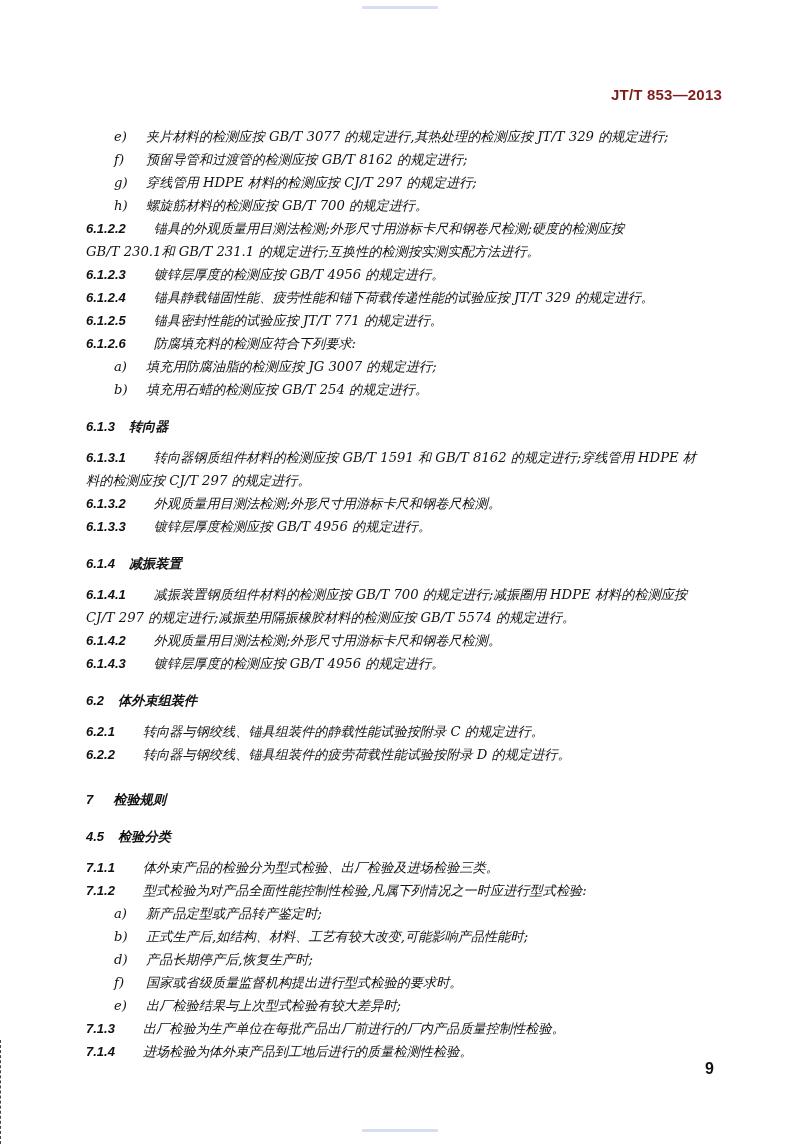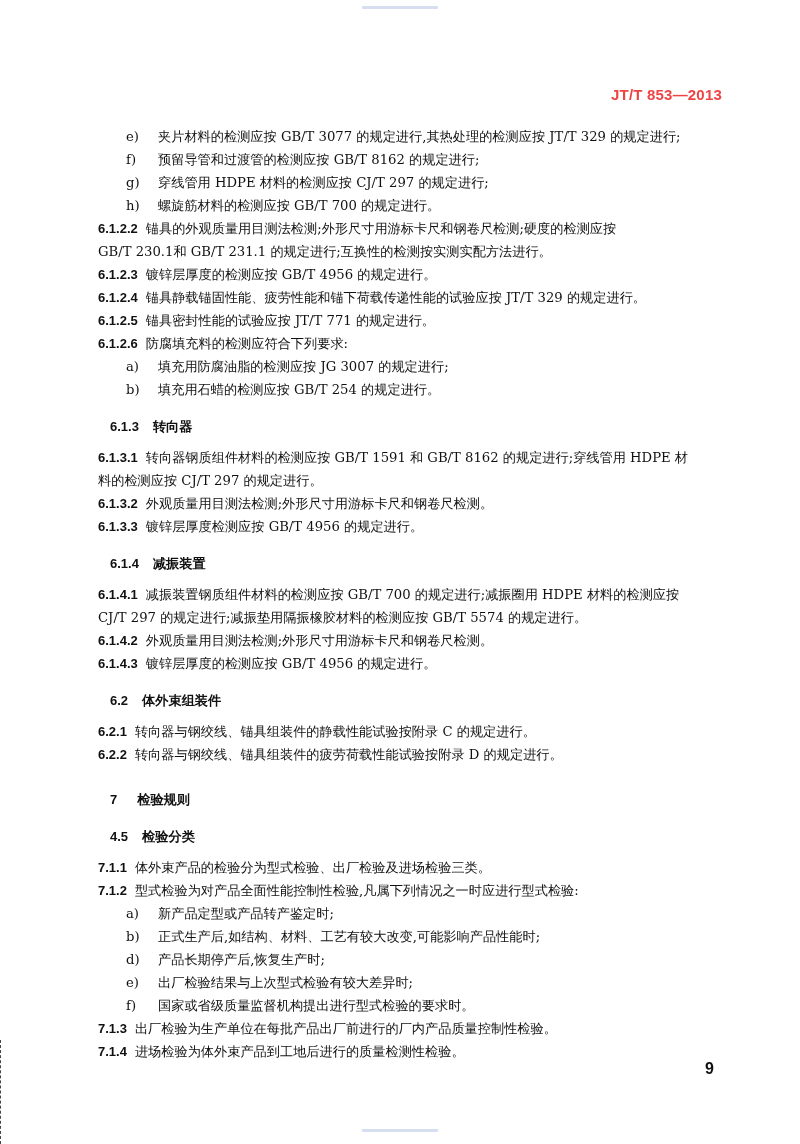--- a/index.html
+++ b/index.html
@@ -12,43 +12,43 @@
     position: absolute; left: 0; width: 800px; text-align: center;
     font-family: "DejaVu Sans", sans-serif; font-size: 4px; color: #b8c4e0;
     height: 6px;
   }
   .wm-top { top: 5px; }
   .wm-bottom { bottom: 10px; }
   .wm-bar { display: inline-block; width: 76px; height: 3px; background: #d7def0; border-radius: 1px; }
   .std-code {
     position: absolute; top: 86px; right: 78px;
     font-family: "Liberation Sans", sans-serif; font-size: 15px; font-weight: bold;
-    letter-spacing: 0.2px; color: #ef4444;
+    letter-spacing: 0.2px; color: #7f1d1d;
   }
   .page-num {
     position: absolute; top: 1060px; left: 705px;
     font-family: "Liberation Sans", sans-serif; font-size: 16px; font-weight: bold;
   }
   .margin-dash {
     position: absolute; left: 0; top: 1040px; width: 1px; height: 104px;
     border-left: 1px dashed #444;
   }
-  .content { position: absolute; left: 98px; top: 125px; width: 646px; }
+  .content { position: absolute; left: 86px; top: 125px; width: 646px; font-style: italic; }
   .line {
     font-size: 13.2px; line-height: 23px; height: 23px; white-space: nowrap;
     position: relative;
   }
   .num {
     font-family: "Liberation Sans", sans-serif; font-weight: bold; font-size: 13px;
-    display: inline-block; margin-right: 8px;
+    display: inline-block; margin-right: 28px;
   }
   .item { padding-left: 28px; }
   .item .lbl { display: inline-block; width: 32px; }
   .heading { font-weight: bold; }
-  .heading .num { margin-right: 14px; margin-left: 12px; }
+  .heading .num { margin-right: 14px; }
   .gap-s { height: 8px; }
   .gap-m { height: 14px; }
   .gap-l { height: 22px; }
   .cont { text-indent: 0; }
 </style>
 </head>
 <body>
 
 <div class="watermark wm-top"><span class="wm-bar"></span></div>
 
@@ -100,21 +100,21 @@
   <div class="line heading"><span class="num" style="margin-right:20px">7</span><span>检验规则</span></div>
   <div class="gap-m"></div>
   <div class="line heading"><span class="num">4.5</span><span>检验分类</span></div>
   <div class="gap-s"></div>
 
   <div class="line"><span class="num">7.1.1</span><span>体外束产品的检验分为型式检验、出厂检验及进场检验三类。</span></div>
   <div class="line"><span class="num">7.1.2</span><span>型式检验为对产品全面性能控制性检验,凡属下列情况之一时应进行型式检验:</span></div>
   <div class="line item"><span class="lbl">a)</span><span>新产品定型或产品转产鉴定时;</span></div>
   <div class="line item"><span class="lbl">b)</span><span>正式生产后,如结构、材料、工艺有较大改变,可能影响产品性能时;</span></div>
   <div class="line item"><span class="lbl">d)</span><span>产品长期停产后,恢复生产时;</span></div>
+  <div class="line item"><span class="lbl">f)</span><span>国家或省级质量监督机构提出进行型式检验的要求时。</span></div>
   <div class="line item"><span class="lbl">e)</span><span>出厂检验结果与上次型式检验有较大差异时;</span></div>
-  <div class="line item"><span class="lbl">f)</span><span>国家或省级质量监督机构提出进行型式检验的要求时。</span></div>
   <div class="line"><span class="num">7.1.3</span><span>出厂检验为生产单位在每批产品出厂前进行的厂内产品质量控制性检验。</span></div>
   <div class="line"><span class="num">7.1.4</span><span>进场检验为体外束产品到工地后进行的质量检测性检验。</span></div>
 </div>
 
 <div class="page-num">9</div>
 <div class="margin-dash"></div>
 <div class="watermark wm-bottom"><span class="wm-bar"></span></div>
 
 </body></html>

